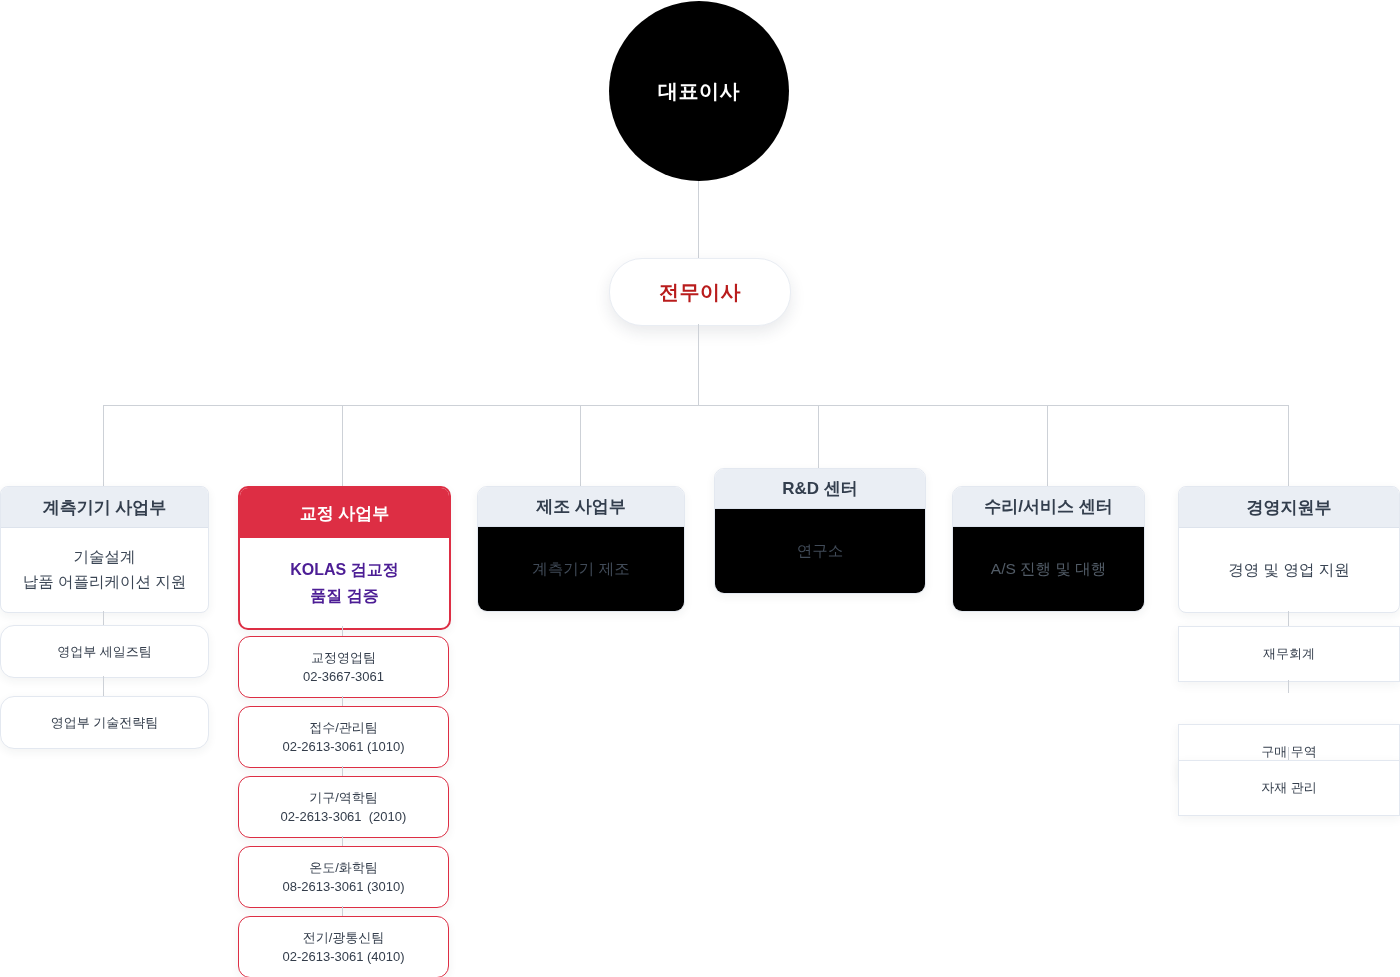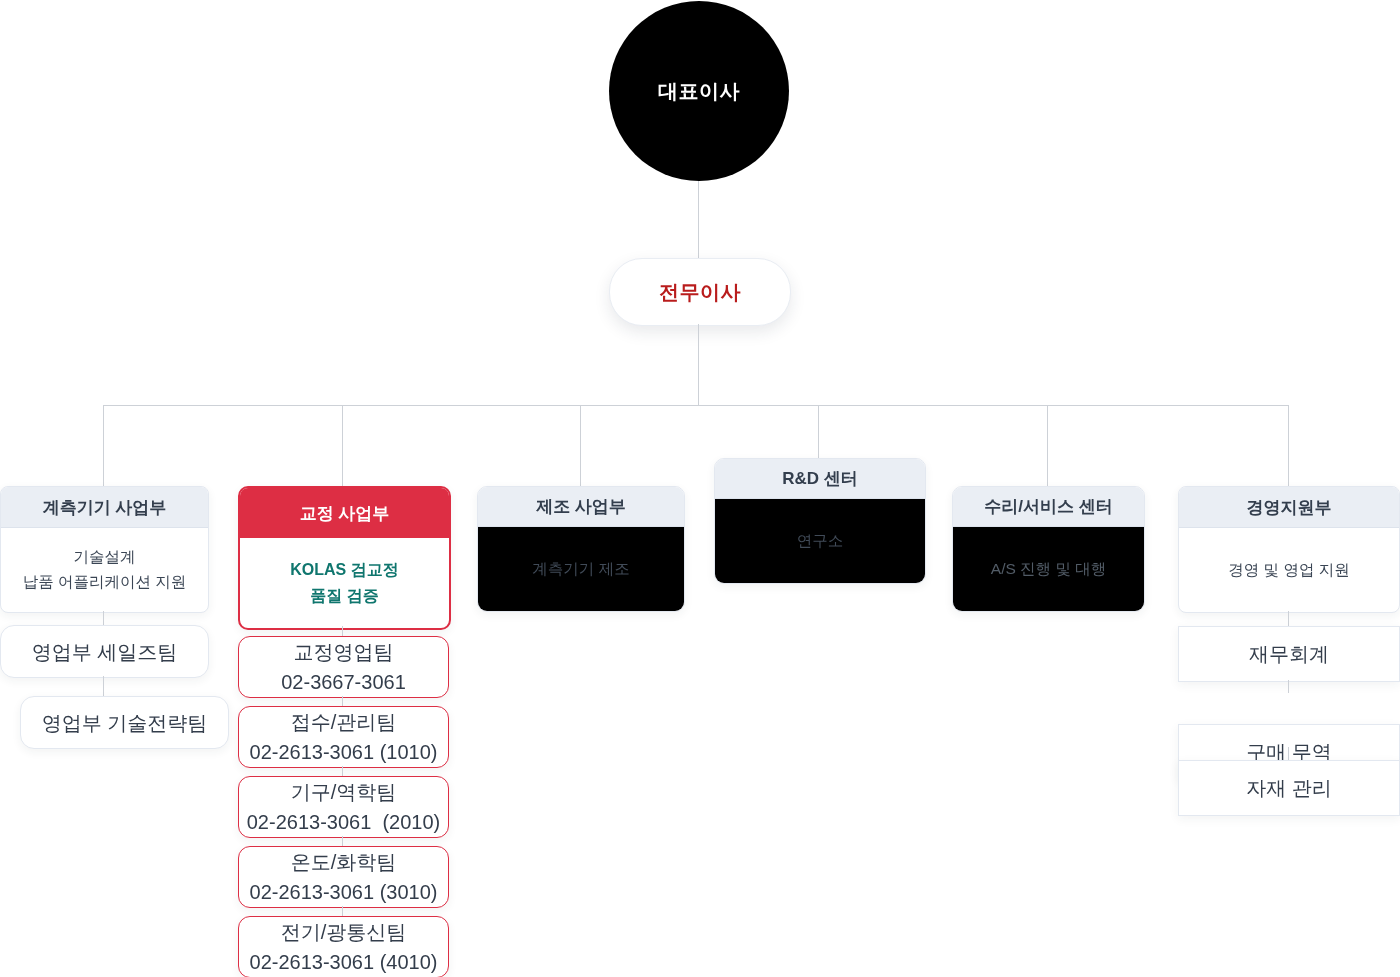--- a/index.html
+++ b/index.html
@@ -31,29 +31,29 @@
     flex:0 0 auto;display:flex;align-items:center;justify-content:center;
     background:#eaeef4;border-bottom:1px solid #dde3ec;
     font-size:17px;font-weight:600;color:#333e4d;
   }
   .dept-body{
     flex:1 1 auto;display:flex;align-items:center;justify-content:center;text-align:center;
     white-space:pre-line;font-size:15.5px;line-height:1.6;color:#3a4554;
   }
   .dept.red{border:2px solid #dd2e44;}
   .dept.red .dept-header{background:#dd2e44;color:#ffffff;border-bottom:none;}
-  .dept.red .dept-body{font-weight:700;font-size:16px;color:#0f766e;}
+  .dept.red .dept-body{font-weight:700;font-size:16px;color:#4c1d95;}
   .dept.dark .dept-body{background:#000000;color:#414b58;}
   .dept.dark .dept-body.lighter{color:#525c67;}
   
   .team{
     position:absolute;background:#ffffff;border:1px solid #e3e8f0;border-radius:14px;
     box-shadow:0 3px 10px rgba(30,43,58,.06);
     display:flex;flex-direction:column;align-items:center;justify-content:center;
-    font-size:20px;color:#333d4b;text-align:center;line-height:1.5;
+    font-size:13px;color:#333d4b;text-align:center;line-height:1.5;
   }
   .team.red{border:1.5px solid #dd2e44;border-radius:12px;}
   .team.square{border-radius:0;}
   .team-phone{white-space:pre-wrap;}
 </style>
 </head>
 <body>
 
 <div id="canvas">
 
@@ -79,21 +79,21 @@
       <span>계측기기 사업부</span>
     </div>
     <div class="dept-body">기술설계
 납품 어플리케이션 지원</div>
   </div>
   <div class="conn-v" style="left:103px;top:611px;height:14px;"></div>
   <div class="team" style="left:0px;top:625px;width:207px;height:51px;">
     <span>영업부 세일즈팀</span>
   </div>
   <div class="conn-v" style="left:103px;top:676px;height:20px;"></div>
-  <div class="team" style="left:0px;top:696px;width:207px;height:51px;margin-left:20px;">
+  <div class="team" style="left:0px;top:696px;width:207px;height:51px;">
     <span>영업부 기술전략팀</span>
   </div>
 
   <div class="dept red" style="left:238px;top:486px;width:209px;height:140px;">
     <div class="dept-header" style="height:50px;">
       <span>교정 사업부</span>
     </div>
     <div class="dept-body">KOLAS 검교정
 품질 검증</div>
   </div>
@@ -108,36 +108,36 @@
     <span class="team-phone">02-2613-3061 (1010)</span>
   </div>
   <div class="conn-v" style="left:342px;top:766px;height:10px;"></div>
   <div class="team red" style="left:238px;top:776px;width:209px;height:60px;">
     <span>기구/역학팀</span>
     <span class="team-phone">02-2613-3061  (2010)</span>
   </div>
   <div class="conn-v" style="left:342px;top:836px;height:10px;"></div>
   <div class="team red" style="left:238px;top:846px;width:209px;height:60px;">
     <span>온도/화학팀</span>
-    <span class="team-phone">02-2613-3061 (3010)</span>
+    <span class="team-phone">08-2613-3061 (3010)</span>
   </div>
   <div class="conn-v" style="left:342px;top:906px;height:10px;"></div>
   <div class="team red" style="left:238px;top:916px;width:209px;height:60px;">
     <span>전기/광통신팀</span>
     <span class="team-phone">02-2613-3061 (4010)</span>
   </div>
 
   <div class="dept dark" style="left:477px;top:486px;width:206px;height:124px;">
     <div class="dept-header" style="height:39px;">
       <span>제조 사업부</span>
     </div>
     <div class="dept-body">계측기기 제조</div>
   </div>
 
-  <div class="dept dark" style="left:714px;top:458px;width:210px;height:124px;">
+  <div class="dept dark" style="left:714px;top:468px;width:210px;height:124px;">
     <div class="dept-header" style="height:39px;">
       <span>R&amp;D 센터</span>
     </div>
     <div class="dept-body">연구소</div>
   </div>
 
   <div class="dept dark" style="left:952px;top:486px;width:191px;height:124px;">
     <div class="dept-header" style="height:39px;">
       <span>수리/서비스 센터</span>
     </div>

